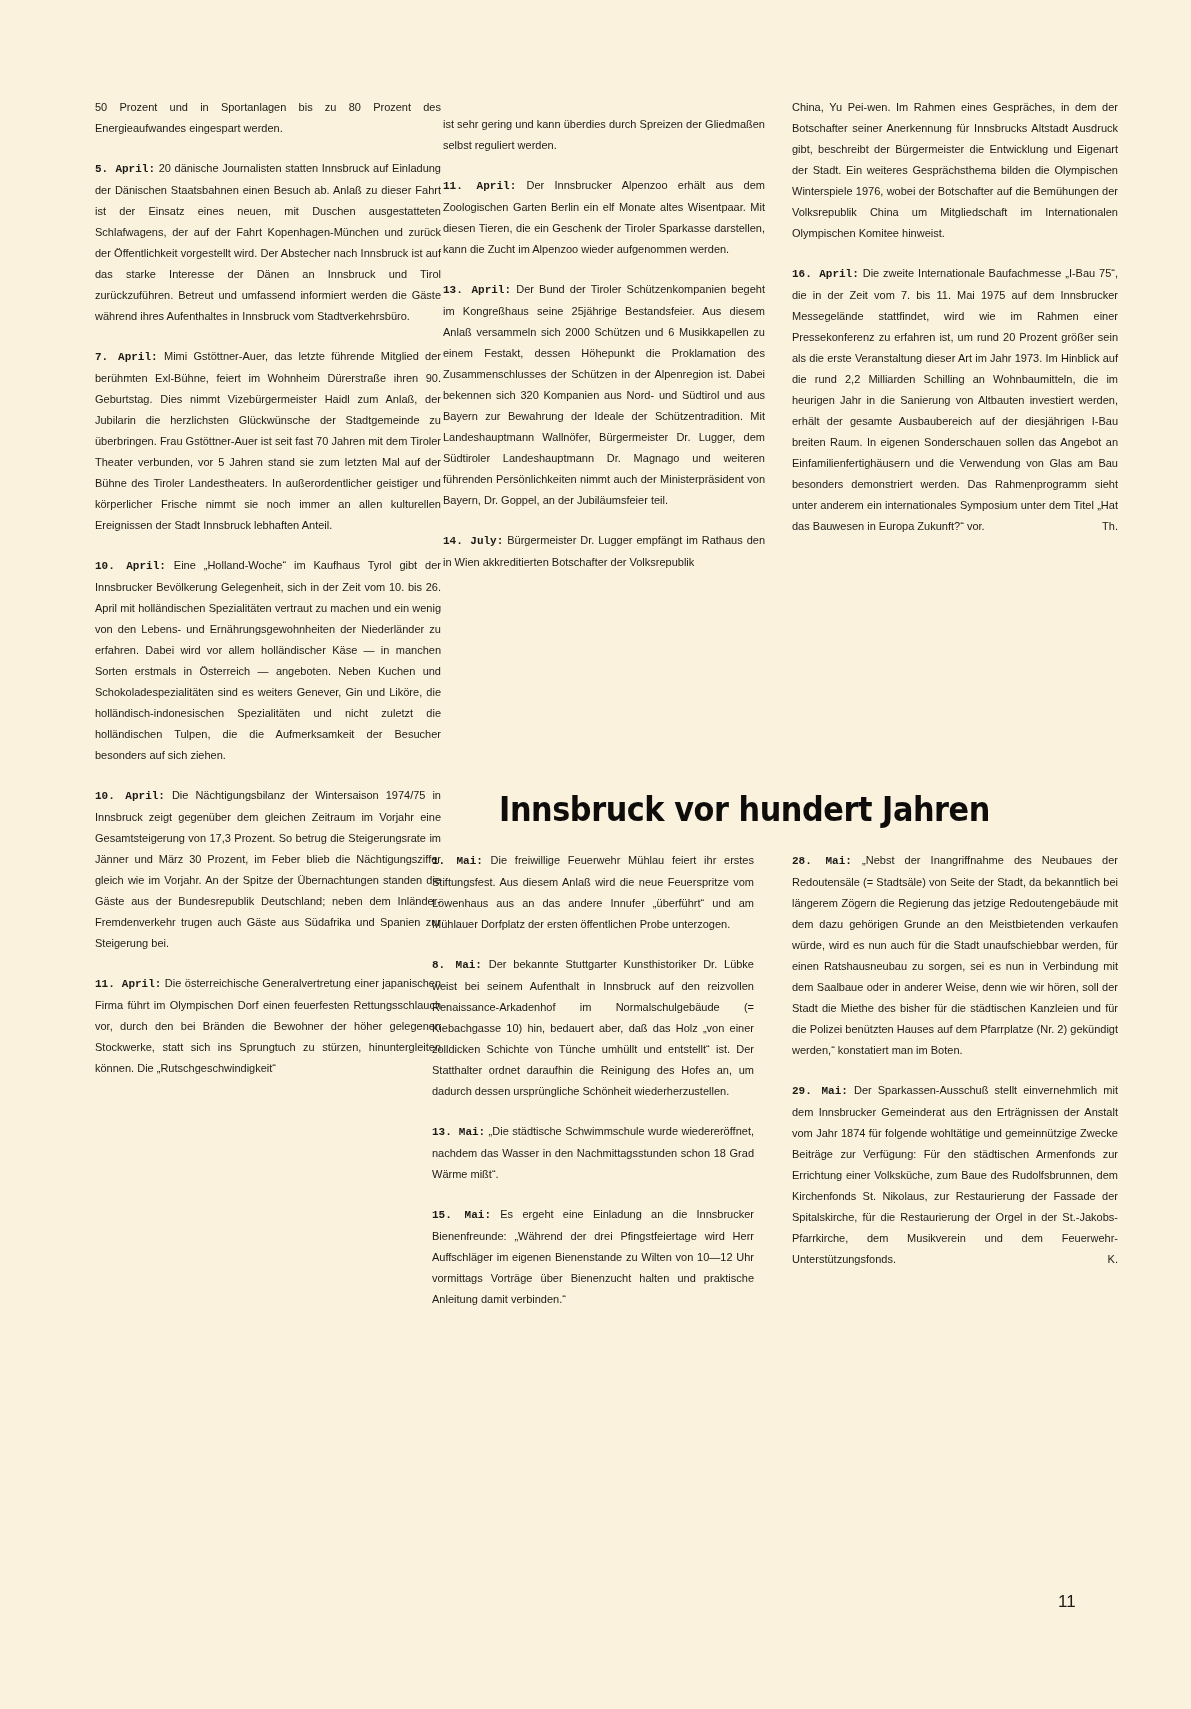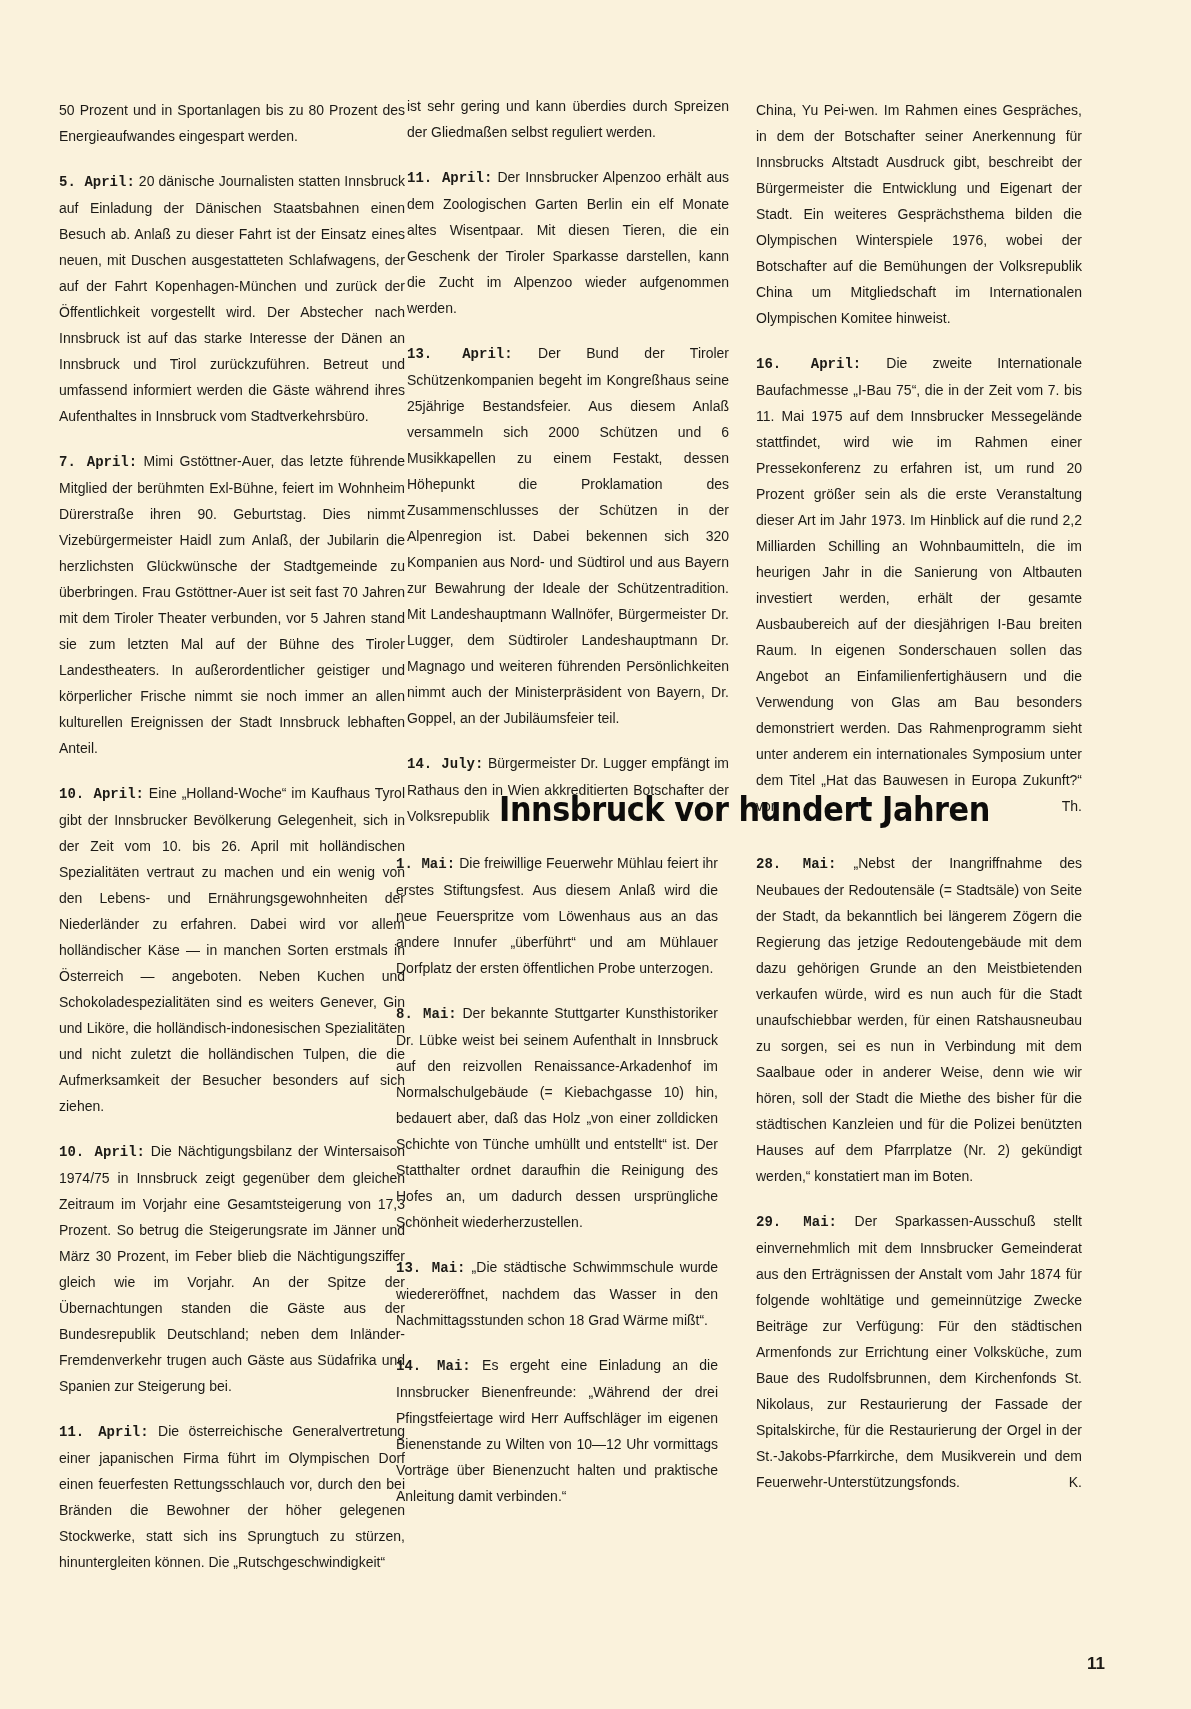--- a/index.html
+++ b/index.html
@@ -7,50 +7,51 @@
     width: 1191px; height: 1709px;
     background: #faf2dc;
     position: relative;
     overflow: hidden;
     font-family: "Liberation Sans", "DejaVu Sans", sans-serif;
     color: #1c1a16;
   }
   .col {
     position: absolute;
     width: 346px;
-    font-size: 14px;
-    line-height: 26px;
+    font-size: 11px;
+    line-height: 21px;
     text-align: justify;
     hyphens: manual;
+    margin-left: 36px;
   }
   .col p { margin: 0 0 19px 0; }
   .col p:last-child { margin-bottom: 0; }
   .date { font-weight: bold; font-family: Liberation Mono, monospace; }
   .sig { float: right; }
   .clear::after { content: ""; display: block; clear: both; }
   #col1 { left: 59px; top: 97px; }
-  #col2 { left: 407px; top: 93px; width: 322px; }
+  #col2 { left: 407px; top: 114px; width: 322px; }
   #col3 { left: 756px; top: 97px; width: 326px; }
   #col4 { left: 396px; top: 850px; width: 322px; }
   #col5 { left: 756px; top: 850px; width: 326px; }
   .headline {
     position: absolute;
     left: 407px; top: 790px; width: 675px;
     text-align: center;
     font-family: "DejaVu Sans", "Liberation Sans", sans-serif;
     font-weight: bold;
     font-size: 33px;
     letter-spacing: -0.5px;
     color: #0e0d0b;
     transform: scaleX(0.92);
   }
   .pageno {
     position: absolute;
-    left: 1058px; top: 1654px;
-    font-size: 17px; font-weight: bold; margin-left: 29px;
+    left: 1058px; top: 1592px;
+    font-size: 17px; font-weight: normal;
   }
 </style>
 </head>
 <body>
 
 <div id="col1" class="col">
     <p><span>50 Prozent und in Sportanlagen bis zu 80 Prozent des Energieaufwandes eingespart werden.</span></p>
     <p><span class="date">5. April:</span><span> 20 dänische Journalisten statten Innsbruck auf Einladung der Dänischen Staatsbahnen einen Besuch ab. Anlaß zu dieser Fahrt ist der Einsatz eines neuen, mit Duschen ausgestatteten Schlafwagens, der auf der Fahrt Kopenhagen-München und zurück der Öffentlichkeit vorgestellt wird. Der Abstecher nach Innsbruck ist auf das starke Interesse der Dänen an Innsbruck und Tirol zurückzuführen. Betreut und umfassend informiert werden die Gäste während ihres Aufenthaltes in Innsbruck vom Stadtverkehrsbüro.</span></p>
     <p><span class="date">7. April:</span><span> Mimi Gstöttner-Auer, das letzte führende Mitglied der berühmten Exl-Bühne, feiert im Wohnheim Dürerstraße ihren 90. Geburtstag. Dies nimmt Vizebürgermeister Haidl zum Anlaß, der Jubilarin die herzlichsten Glückwünsche der Stadtgemeinde zu überbringen. Frau Gstöttner-Auer ist seit fast 70 Jahren mit dem Tiroler Theater verbunden, vor 5 Jahren stand sie zum letzten Mal auf der Bühne des Tiroler Landestheaters. In außerordentlicher geistiger und körperlicher Frische nimmt sie noch immer an allen kulturellen Ereignissen der Stadt Innsbruck lebhaften Anteil.</span></p>
     <p><span class="date">10. April:</span><span> Eine „Holland-Woche“ im Kaufhaus Tyrol gibt der Innsbrucker Bevölkerung Gelegenheit, sich in der Zeit vom 10. bis 26. April mit holländischen Spezialitäten vertraut zu machen und ein wenig von den Lebens- und Ernährungsgewohnheiten der Niederländer zu erfahren. Dabei wird vor allem holländischer Käse — in manchen Sorten erstmals in Österreich — angeboten. Neben Kuchen und Schokoladespezialitäten sind es weiters Genever, Gin und Liköre, die holländisch-indonesischen Spezialitäten und nicht zuletzt die holländischen Tulpen, die die Aufmerksamkeit der Besucher besonders auf sich ziehen.</span></p>
@@ -67,20 +68,20 @@
     <p><span>China, Yu Pei-wen. Im Rahmen eines Gespräches, in dem der Botschafter seiner Anerkennung für Innsbrucks Altstadt Ausdruck gibt, beschreibt der Bürgermeister die Entwicklung und Eigenart der Stadt. Ein weiteres Gesprächsthema bilden die Olympischen Winterspiele 1976, wobei der Botschafter auf die Bemühungen der Volksrepublik China um Mitgliedschaft im Internationalen Olympischen Komitee hinweist.</span></p>
     <p class="clear"><span class="date">16. April:</span><span> Die zweite Internationale Baufachmesse „I-Bau 75“, die in der Zeit vom 7. bis 11. Mai 1975 auf dem Innsbrucker Messegelände stattfindet, wird wie im Rahmen einer Pressekonferenz zu erfahren ist, um rund 20 Prozent größer sein als die erste Veranstaltung dieser Art im Jahr 1973. Im Hinblick auf die rund 2,2 Milliarden Schilling an Wohnbaumitteln, die im heurigen Jahr in die Sanierung von Altbauten investiert werden, erhält der gesamte Ausbaubereich auf der diesjährigen I-Bau breiten Raum. In eigenen Sonderschauen sollen das Angebot an Einfamilienfertighäusern und die Verwendung von Glas am Bau besonders demonstriert werden. Das Rahmenprogramm sieht unter anderem ein internationales Symposium unter dem Titel „Hat das Bauwesen in Europa Zukunft?“ vor.</span><span class="sig">Th.</span></p>
   </div>
 
 <div class="headline">Innsbruck vor hundert Jahren</div>
 
 <div id="col4" class="col">
     <p><span class="date">1. Mai:</span><span> Die freiwillige Feuerwehr Mühlau feiert ihr erstes Stiftungsfest. Aus diesem Anlaß wird die neue Feuerspritze vom Löwenhaus aus an das andere Innufer „überführt“ und am Mühlauer Dorfplatz der ersten öffentlichen Probe unterzogen.</span></p>
     <p><span class="date">8. Mai:</span><span> Der bekannte Stuttgarter Kunsthistoriker Dr. Lübke weist bei seinem Aufenthalt in Innsbruck auf den reizvollen Renaissance-Arkadenhof im Normalschulgebäude (= Kiebachgasse 10) hin, bedauert aber, daß das Holz „von einer zolldicken Schichte von Tünche umhüllt und entstellt“ ist. Der Statthalter ordnet daraufhin die Reinigung des Hofes an, um dadurch dessen ursprüngliche Schönheit wiederherzustellen.</span></p>
     <p><span class="date">13. Mai:</span><span> „Die städtische Schwimmschule wurde wiedereröffnet, nachdem das Wasser in den Nachmittagsstunden schon 18 Grad Wärme mißt“.</span></p>
-    <p><span class="date">14. Mai:</span><span> Es ergeht eine Einladung an die Innsbrucker Bienenfreunde: „Während der drei Pfingstfeiertage wird Herr Auffschläger im eigenen Bienenstande zu Wilten von 10—12 Uhr vormittags Vorträge über Bienenzucht halten und praktische Anleitung damit verbinden.“</span></p>
+    <p><span class="date">15. Mai:</span><span> Es ergeht eine Einladung an die Innsbrucker Bienenfreunde: „Während der drei Pfingstfeiertage wird Herr Auffschläger im eigenen Bienenstande zu Wilten von 10—12 Uhr vormittags Vorträge über Bienenzucht halten und praktische Anleitung damit verbinden.“</span></p>
   </div>
 <div id="col5" class="col">
     <p><span class="date">28. Mai:</span><span> „Nebst der Inangriffnahme des Neubaues der Redoutensäle (= Stadtsäle) von Seite der Stadt, da bekanntlich bei längerem Zögern die Regierung das jetzige Redoutengebäude mit dem dazu gehörigen Grunde an den Meistbietenden verkaufen würde, wird es nun auch für die Stadt unaufschiebbar werden, für einen Ratshausneubau zu sorgen, sei es nun in Verbindung mit dem Saalbaue oder in anderer Weise, denn wie wir hören, soll der Stadt die Miethe des bisher für die städtischen Kanzleien und für die Polizei benützten Hauses auf dem Pfarrplatze (Nr. 2) gekündigt werden,“ konstatiert man im Boten.</span></p>
     <p class="clear"><span class="date">29. Mai:</span><span> Der Sparkassen-Ausschuß stellt einvernehmlich mit dem Innsbrucker Gemeinderat aus den Erträgnissen der Anstalt vom Jahr 1874 für folgende wohltätige und gemeinnützige Zwecke Beiträge zur Verfügung: Für den städtischen Armenfonds zur Errichtung einer Volksküche, zum Baue des Rudolfsbrunnen, dem Kirchenfonds St. Nikolaus, zur Restaurierung der Fassade der Spitalskirche, für die Restaurierung der Orgel in der St.-Jakobs-Pfarrkirche, dem Musikverein und dem Feuerwehr-Unterstützungsfonds.</span><span class="sig">K.</span></p>
   </div>
 
 <div class="pageno">11</div>
 
 </body></html>

